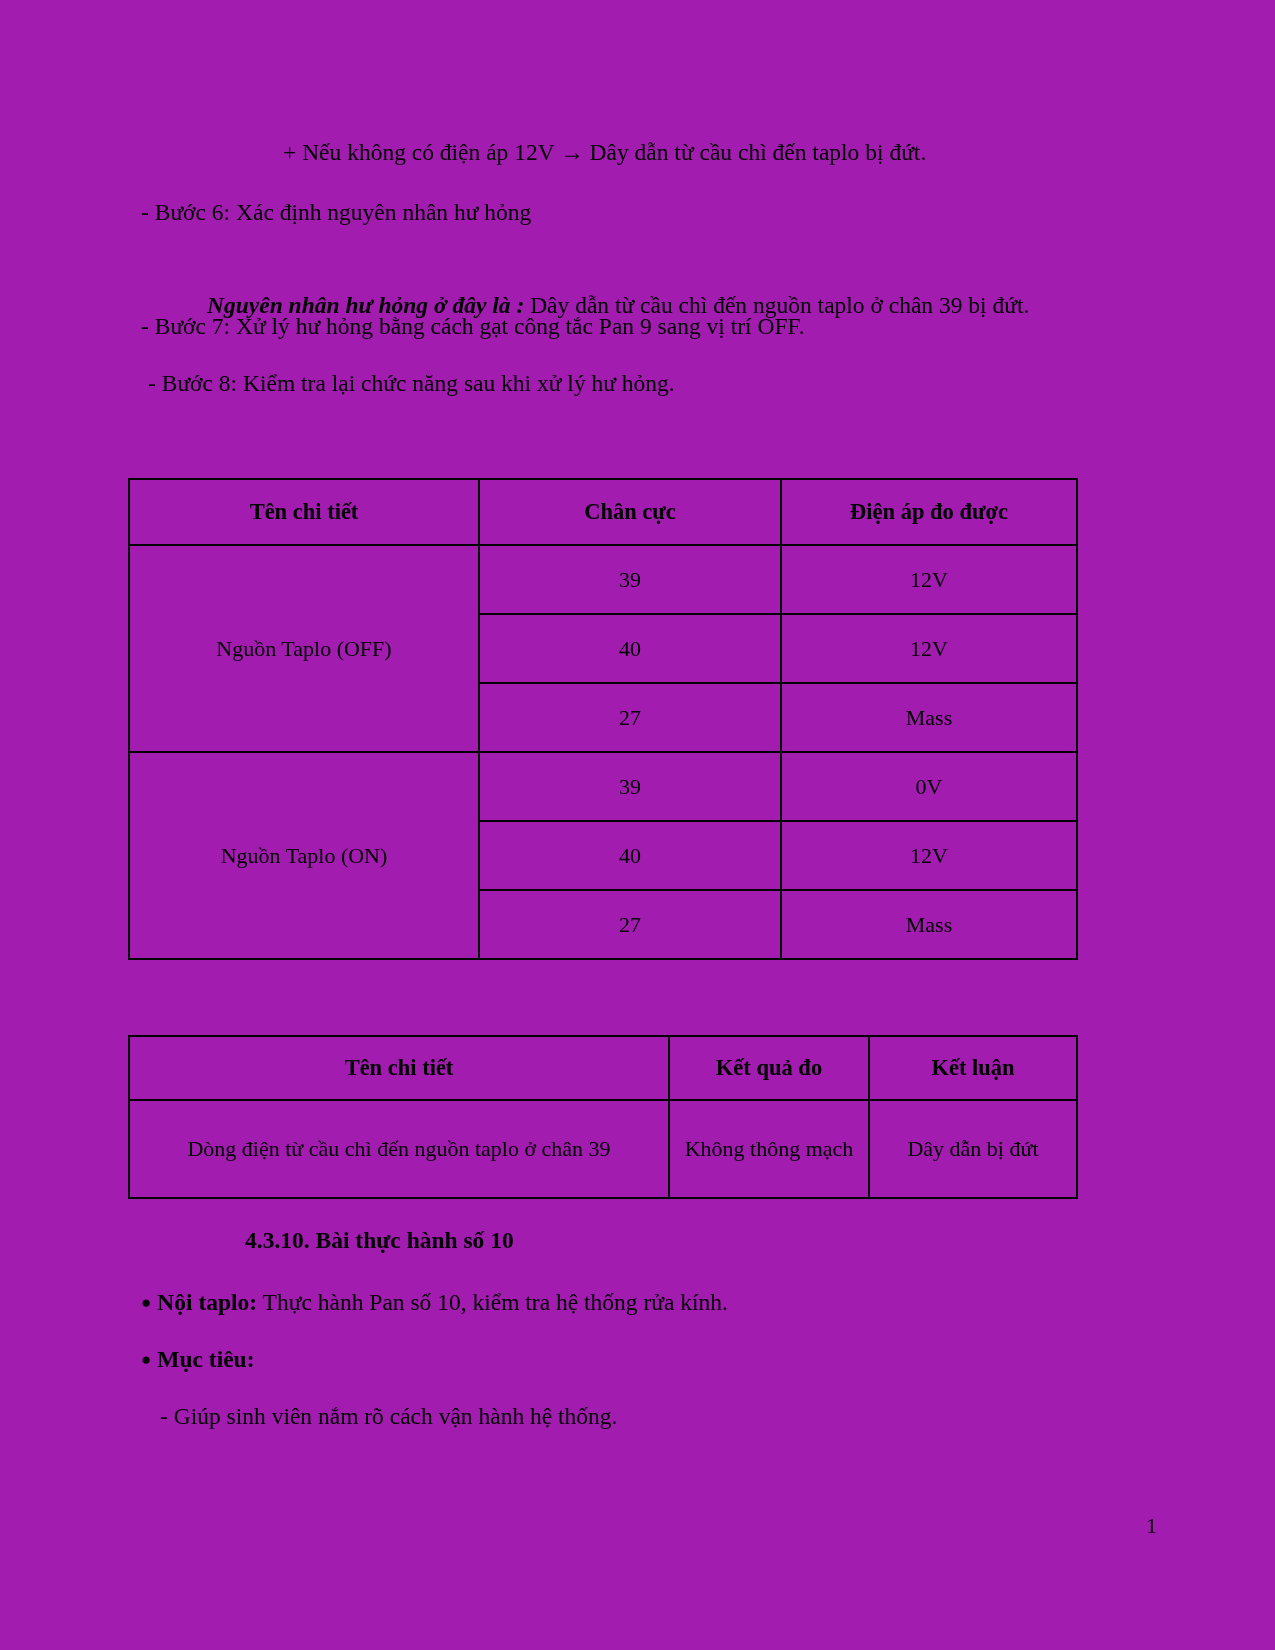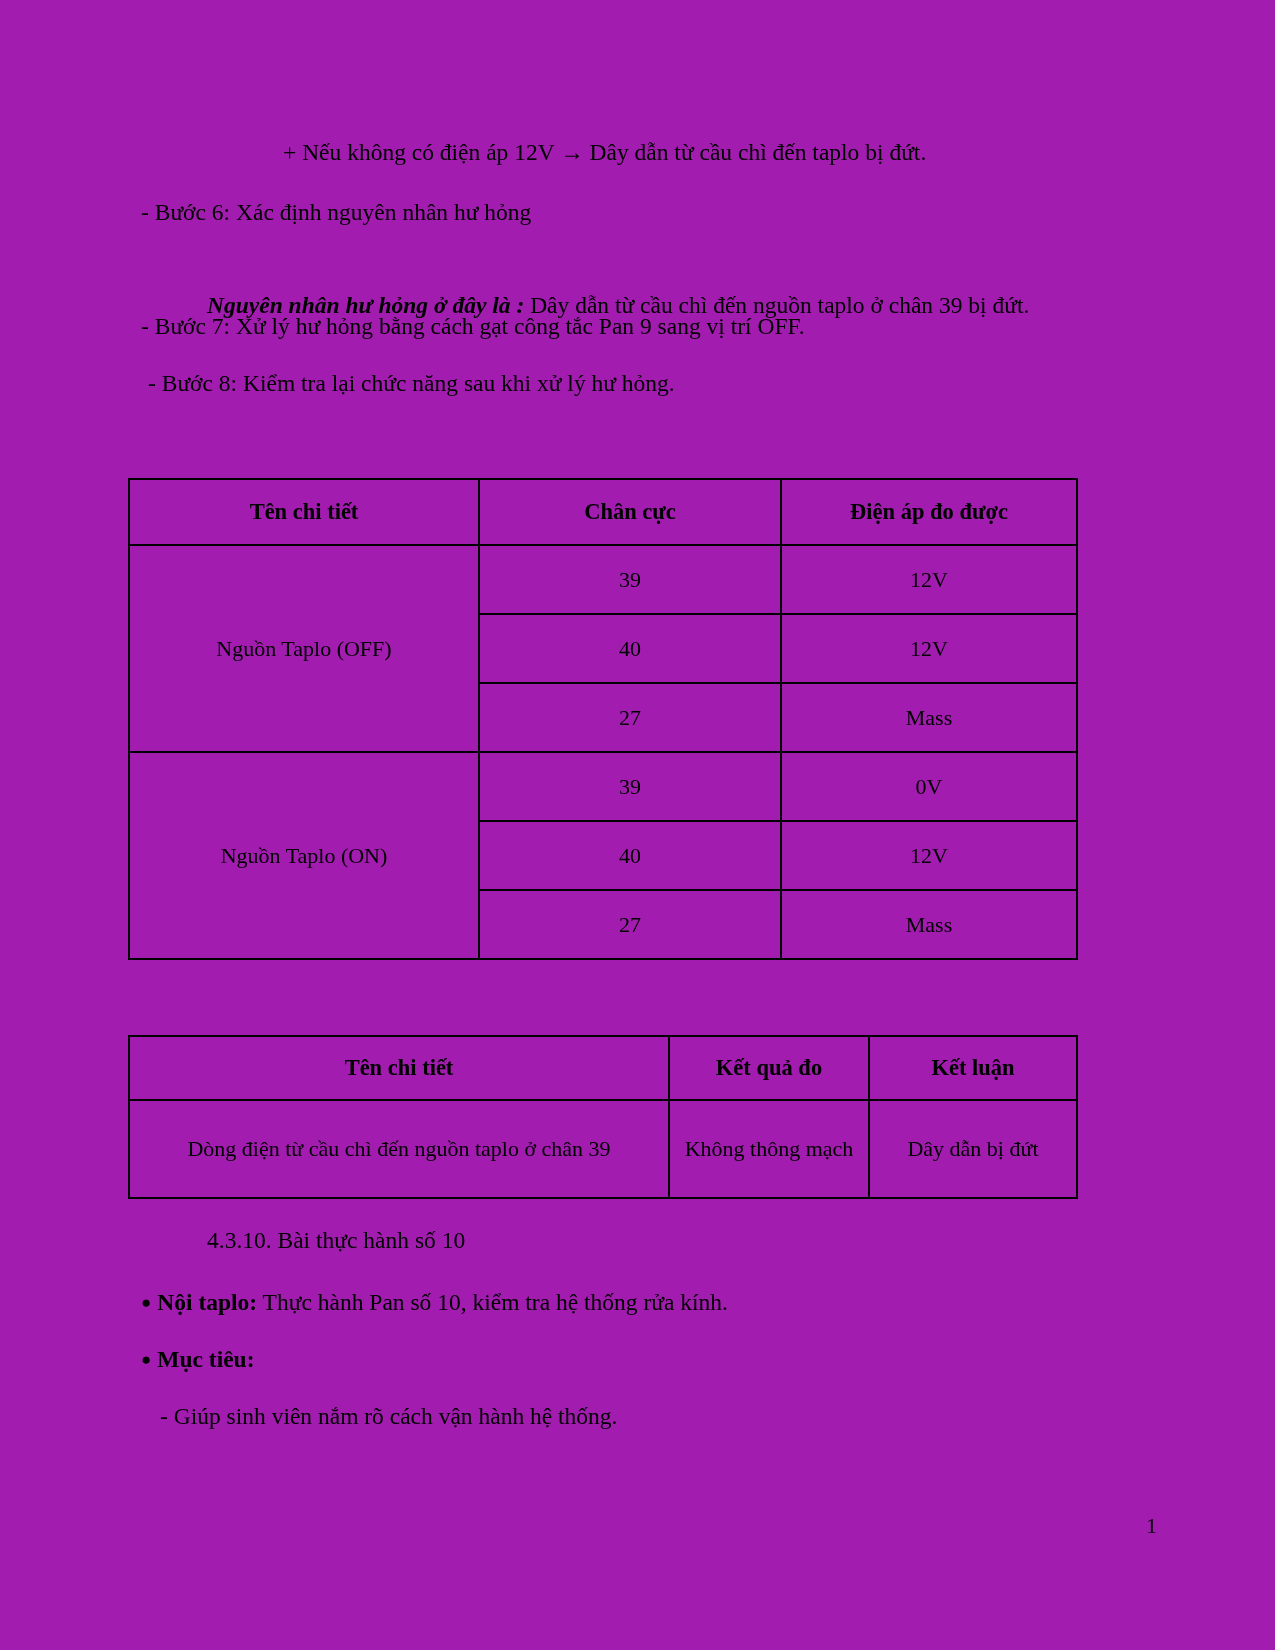--- a/index.html
+++ b/index.html
@@ -27,22 +27,23 @@
   }
   .bolditalic {
     font-weight: bold;
     font-style: italic;
   }
   .bold { font-weight: bold; }
 
   .heading {
     position: absolute;
     font-size: 23.5px;
-    font-weight: normal;
+    font-weight: bold;
     white-space: nowrap;
+    margin-left: 38px;
   }
 
   .bullet-line {
     position: absolute;
     font-size: 23.5px;
     white-space: nowrap;
   }
   .bullet-dot {
     font-size: 17px;
     vertical-align: 2px;

